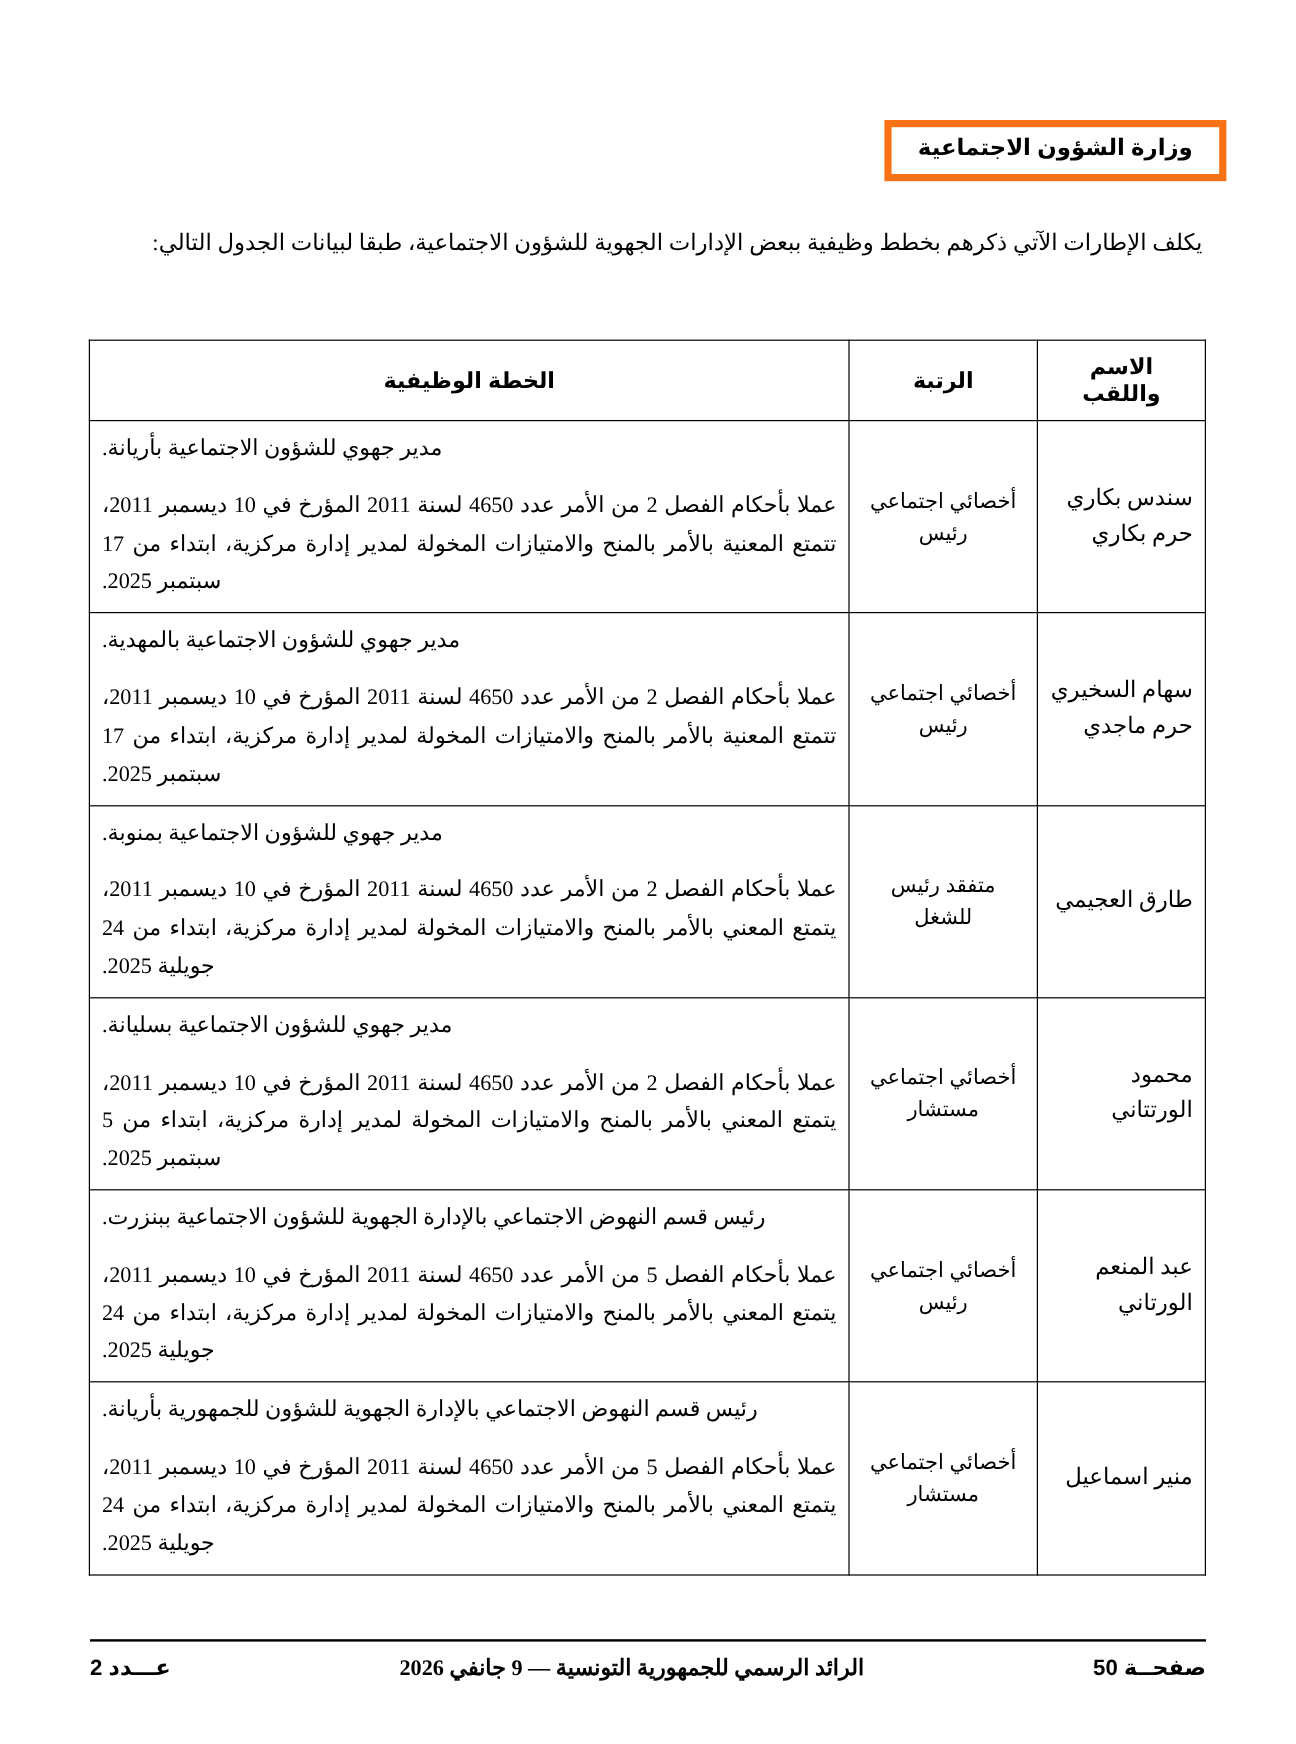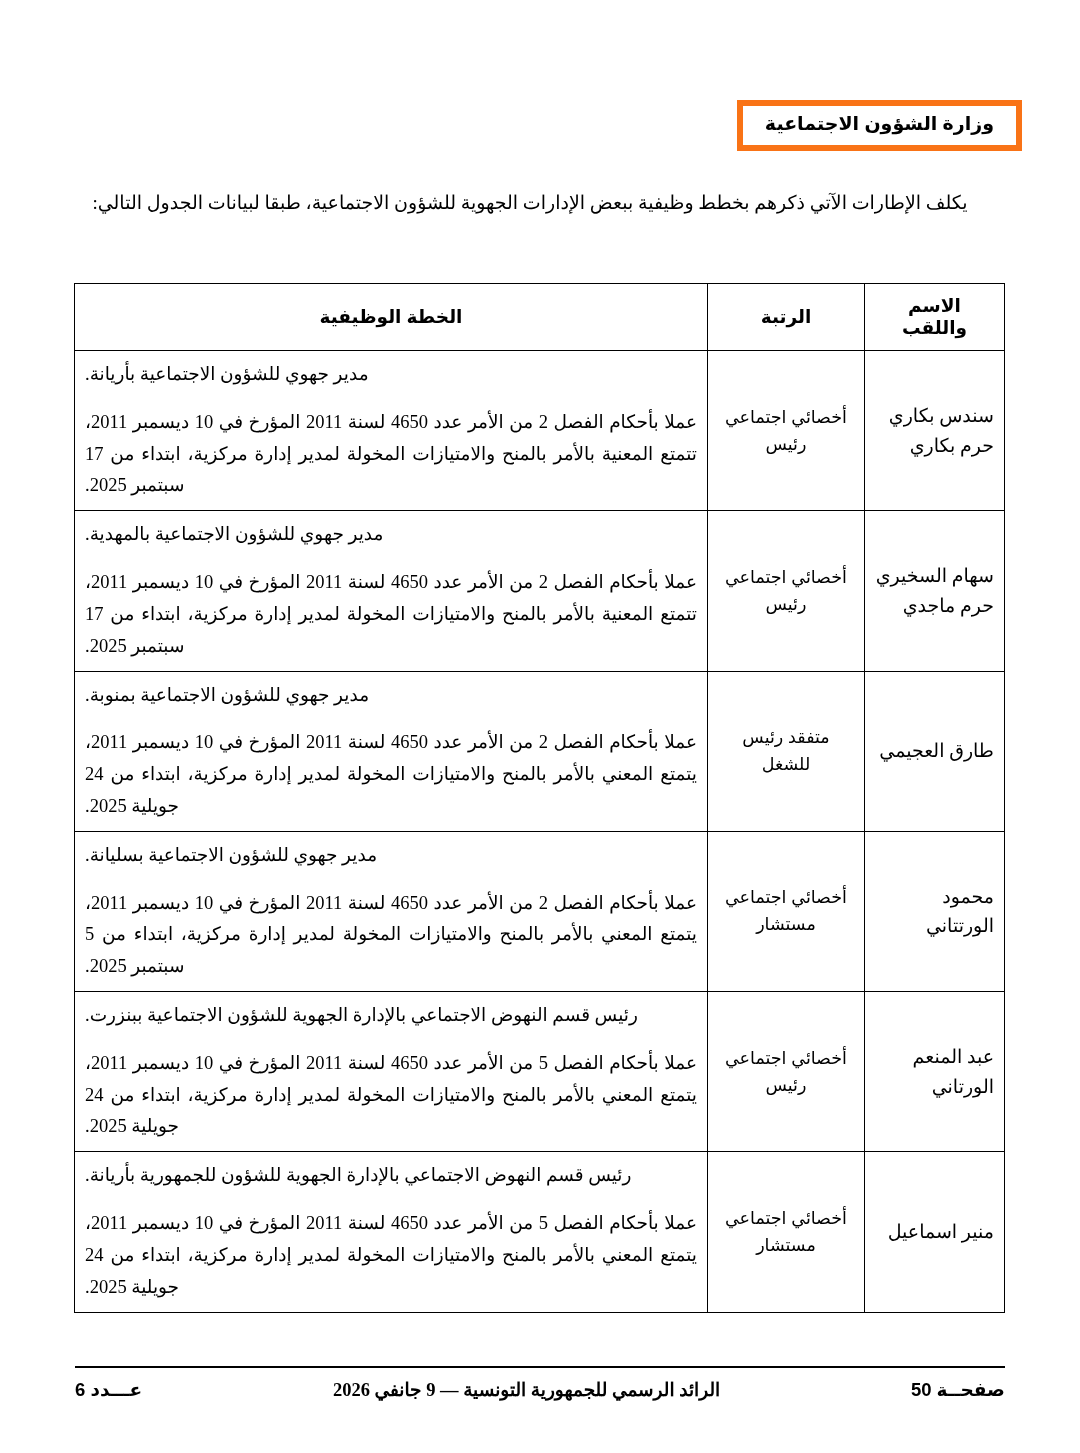--- a/index.html
+++ b/index.html
@@ -53,21 +53,20 @@
     font-size: 19.5px;
     line-height: 1.5;
     text-align: center;
     padding-left: 10px;
   }
   .intro-line2 {
     font-family: "Liberation Serif", "DejaVu Serif", serif;
     font-size: 19px;
     line-height: 1.6;
     margin-top: 12px;
-    text-align: center;
     padding-right: 20px;
   }
 
   
   .decree-table {
     position: absolute;
     top: 283px;
     right: 75px;
     width: 930px;
     border-collapse: collapse;
@@ -234,16 +233,16 @@
           <span class="role-note">عملا بأحكام الفصل 5 من الأمر عدد 4650 لسنة 2011 المؤرخ في 10 ديسمبر 2011، يتمتع المعني بالأمر بالمنح والامتيازات المخولة لمدير إدارة مركزية، ابتداء من 24 جويلية 2025.</span>
         </td>
       </tr>
     </tbody>
   </table>
 
   <div class="footer-rule"></div>
   <div class="footer">
     <span class="footer-page">صفحــة 50</span>
     <span class="footer-center">الرائد الرسمي للجمهورية التونسية — 9 جانفي 2026</span>
-    <span class="footer-issue">عـــدد 6</span>
+    <span class="footer-issue">عـــدد 2</span>
   </div>
 
 </div>
 
 </body></html>

